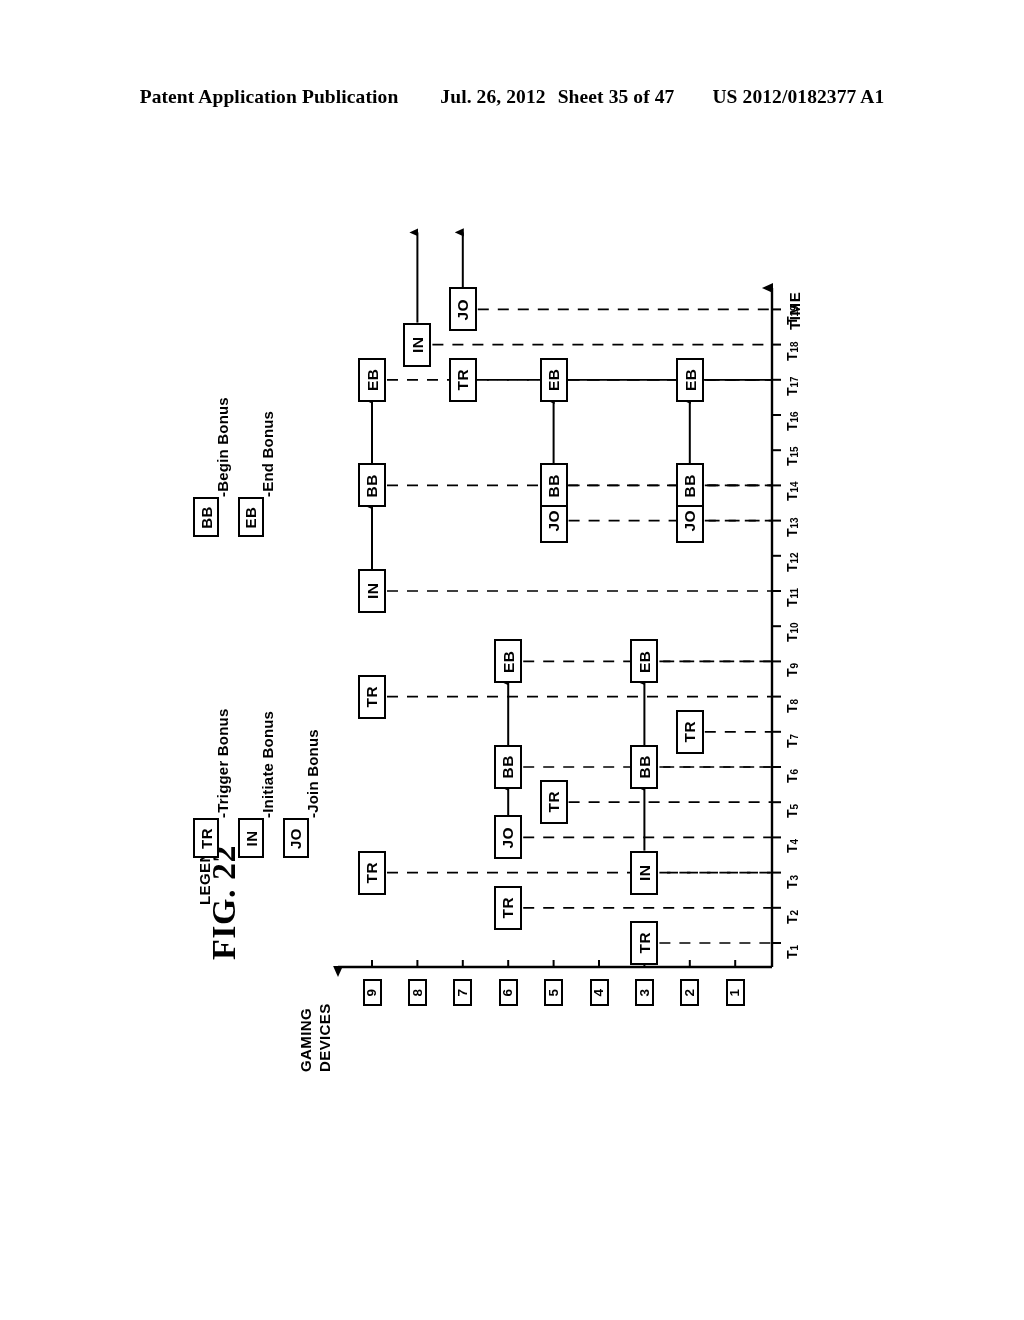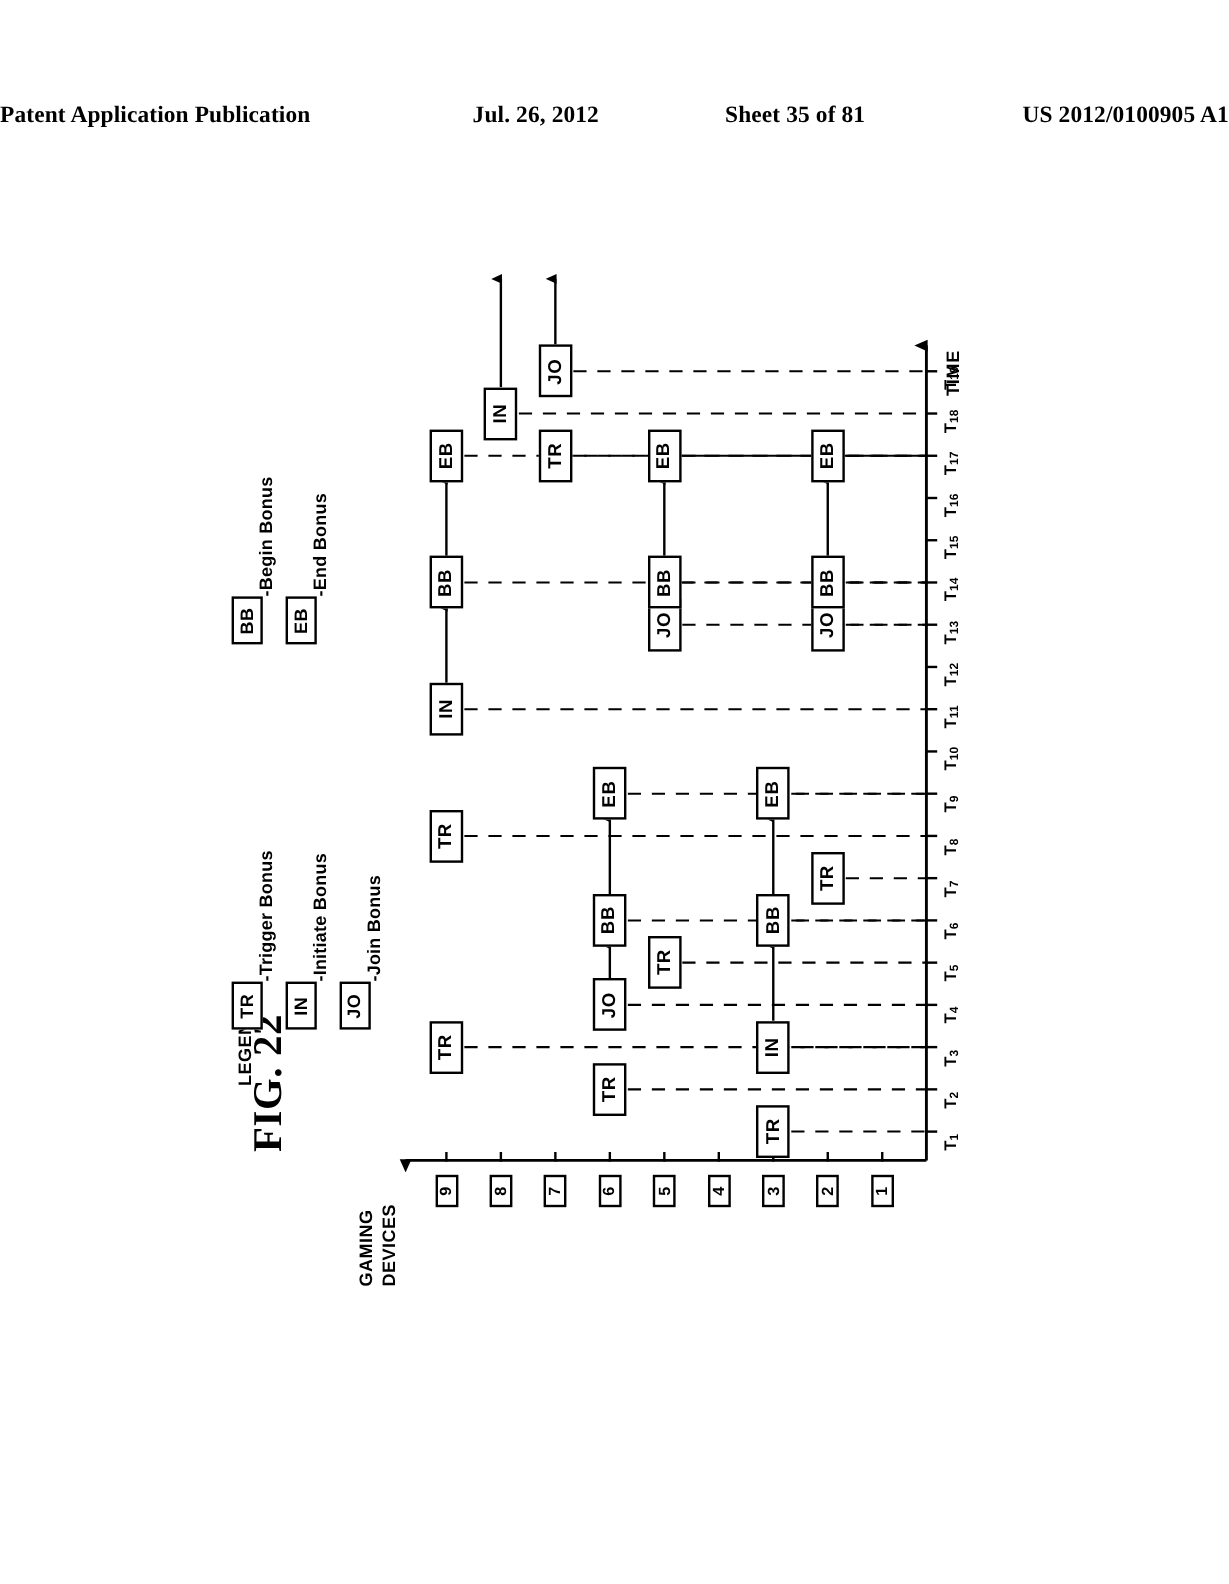--- a/index.html
+++ b/index.html
@@ -16,21 +16,21 @@
     overflow: hidden;
   }
 
   
   #pub-header {
     position: absolute;
     top: 86px;
     left: 0;
     width: 1024px;
     display: flex;
-    justify-content: space-between;
+    justify-content: center;
     align-items: baseline;
     font-family: "Liberation Serif", serif;
     font-weight: bold;
     font-size: 19.5px;
     letter-spacing: 0.1px;
     white-space: nowrap;
   }
   #pub-header .seg { display: inline-block; }
   #pub-header .gap1 { width: 42px; }
   #pub-header .gap2 { width: 12px; }
@@ -191,23 +191,23 @@
   }
 </style>
 </head>
 <body>
 
 <div id="pub-header">
   <span class="seg">Patent Application Publication</span>
   <span class="gap1"></span>
   <span class="seg">Jul. 26, 2012</span>
   <span class="gap2"></span>
-  <span class="seg">Sheet 35 of 81</span>
+  <span class="seg">Sheet 35 of 47</span>
   <span class="gap3"></span>
-  <span class="seg">US 2012/0100905 A1</span>
+  <span class="seg">US 2012/0182377 A1</span>
 </div>
 
 <div id="fig-label">FIG. 22</div>
 
 <div id="gaming-devices-title">
   <div>GAMING</div>
   <div>DEVICES</div>
 </div>
 <div id="time-title">TIME</div>
 

